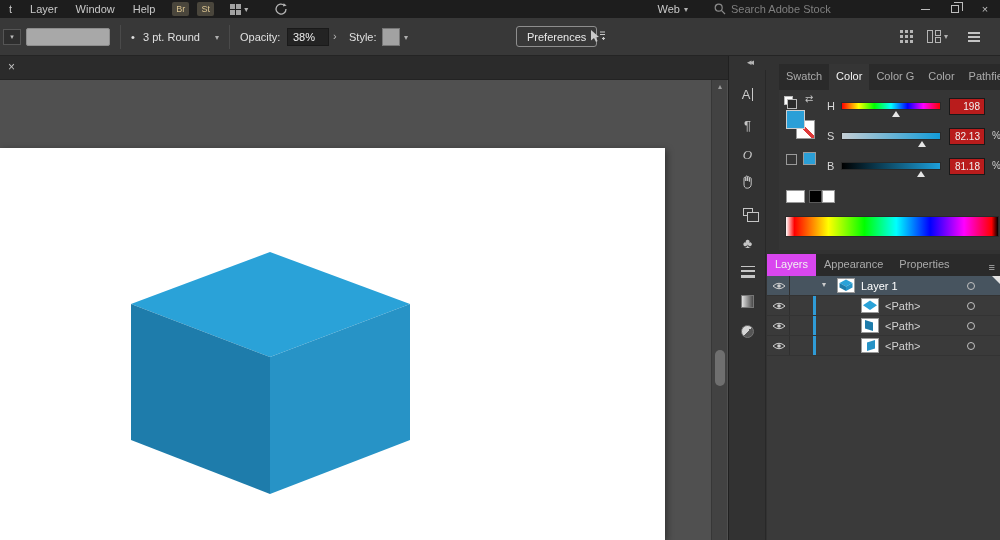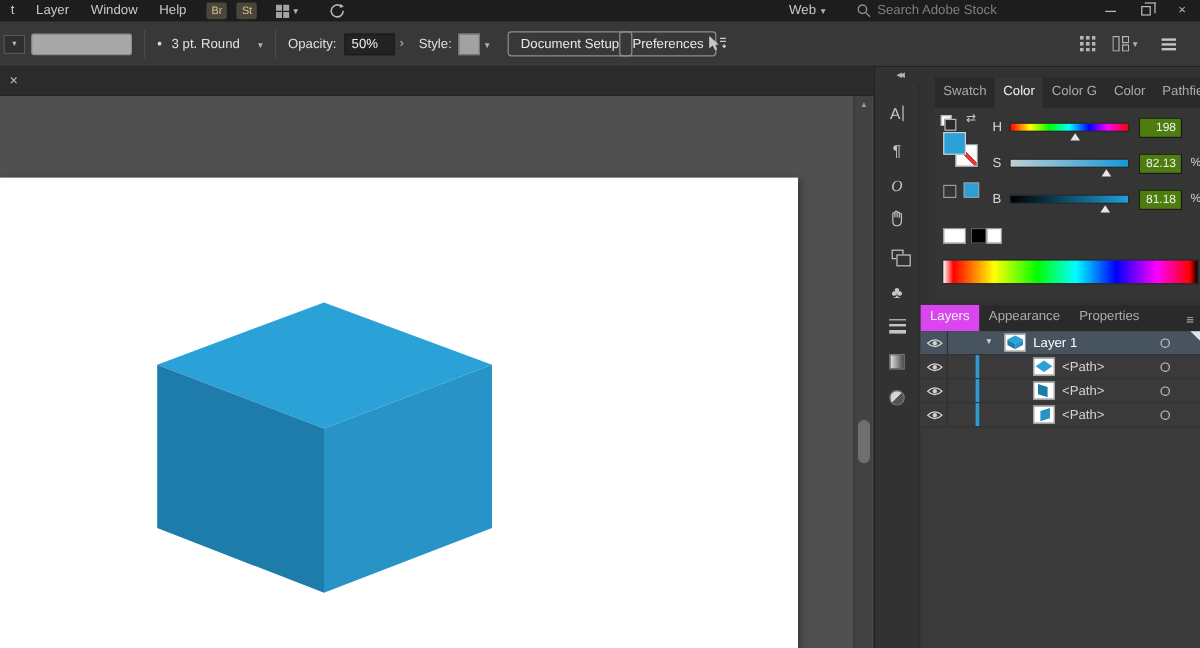--- a/index.html
+++ b/index.html
@@ -78,21 +78,21 @@
 .proxy-swap{position:absolute;left:26px;top:3px;font-size:10px;color:#c5c5c5}
 .fill-swatch{position:absolute;left:7px;top:20px;width:19px;height:19px;border:1px solid #cfcfcf;z-index:2}
 .stroke-swatch{position:absolute;left:17px;top:30px;width:19px;height:19px;border:1px solid #999;background:#fff;z-index:1}
 .red-slash{background-image:linear-gradient(45deg,transparent 43%,#e03a3a 43%,#e03a3a 57%,transparent 57%)}
 .mode-cube{position:absolute;left:7px;top:64px;width:11px;height:11px;border:1px solid #9a9a9a}
 .mini-blue{position:absolute;left:24px;top:62px;width:13px;height:13px;border:1px solid #9a9a9a}
 .srow{position:absolute;left:48px;width:182px;height:20px}
 .srow .slabel{position:absolute;left:0;top:2px;color:#d8d8d8}
 .strack{position:absolute;left:14px;top:4px;width:100px;height:8px;border:1px solid #2a2a2a}
 .sthumb{position:absolute;bottom:-8px;margin-left:-4px;width:0;height:0;border:4px solid transparent;border-bottom:6px solid #e6e6e6}
-.svalue{position:absolute;left:122px;top:0;width:36px;height:17px;background:#4d7c0f;border:1px solid #191919;color:#f0f0f0;font-size:10px;line-height:15px;text-align:right;padding-right:4px}
+.svalue{position:absolute;left:122px;top:0;width:36px;height:17px;background:#b91c1c;border:1px solid #191919;color:#f0f0f0;font-size:10px;line-height:15px;text-align:right;padding-right:4px}
 .sunit{position:absolute;left:165px;top:2px;color:#cfcfcf;font-size:10px}
 .track-h{background:linear-gradient(to right,#f00,#ff0 17%,#0f0 33%,#0ff 50%,#00f 67%,#f0f 83%,#f00)}
 .track-s{background:linear-gradient(to right,#c3cdd3,#129bd8)}
 .track-b{background:linear-gradient(to right,#000,#1da0dc)}
 .swatch-none{position:absolute;left:7px;top:100px;width:19px;height:13px;border:1px solid #999;background:#fff}
 .swatch-black{position:absolute;left:30px;top:100px;width:13px;height:13px;background:#000;border:1px solid #5a5a5a}
 .swatch-white{position:absolute;left:43px;top:100px;width:13px;height:13px;background:#fff;border:1px solid #999}
 .spectrum{position:absolute;left:6px;top:126px;width:214px;height:21px;border:1px solid #2a2a2a;background:linear-gradient(to right,#fff 0,#f00 4%,#ff0 20%,#0f0 37%,#0ff 52%,#00f 68%,#f0f 84%,#f00 97%,#000 100%)}
 
 #layers-panel{position:absolute;left:0;top:190px;width:234px;height:286px;background:#3a3a3a}
@@ -159,26 +159,25 @@
 
   <div id="controlbar">
     <span class="abs cb-fill-dd">▾</span>
     <span class="abs cb-grayfield"></span>
     <span class="abs cb-sep" style="left:120px"></span>
     <span class="abs cb-text" style="left:131px">•</span>
     <span class="abs cb-text" style="left:143px">3 pt. Round</span>
     <span class="abs chev" style="left:215px;top:15px">▾</span>
     <span class="abs cb-sep" style="left:229px"></span>
     <span class="abs cb-text" style="left:240px">Opacity:</span>
-    <span class="abs cb-valuebox" style="left:287px;width:42px">50%</span>
+    <span class="abs cb-valuebox" style="left:287px;width:42px">38%</span>
     <span class="abs" style="left:333px;top:12px;color:#bbb">›</span>
     <span class="abs cb-text" style="left:349px">Style:</span>
     <span class="abs cb-swatch"></span>
     <span class="abs chev" style="left:404px;top:15px">▾</span>
-    <button class="abs cb-btn" style="left:423px">Document Setup</button>
     <button class="abs cb-btn" style="left:516px">Preferences</button>
     <span class="abs" style="left:588px;top:10px">
       <svg width="18" height="17" viewBox="0 0 18 17">
           <path d="M3 2 L3 12.5 L6 10 L8 14 L9.6 13.1 L7.7 9.3 L11 9 Z" fill="#c9c9c9"></path>
           <path d="M12 4 h5 M12 6.5 h5" stroke="#c9c9c9" stroke-width="1.2"></path>
           <path d="M15.5 9 l0 3 M14 10.5 l3 0" stroke="#c9c9c9" stroke-width="1.2"></path>
         </svg>
     </span>
     <span class="abs" style="left:900px;top:12px">
       <svg width="13" height="13" viewBox="0 0 13 13">

